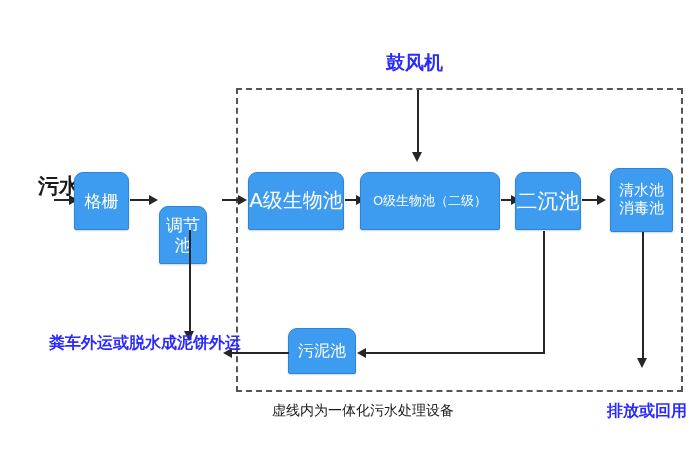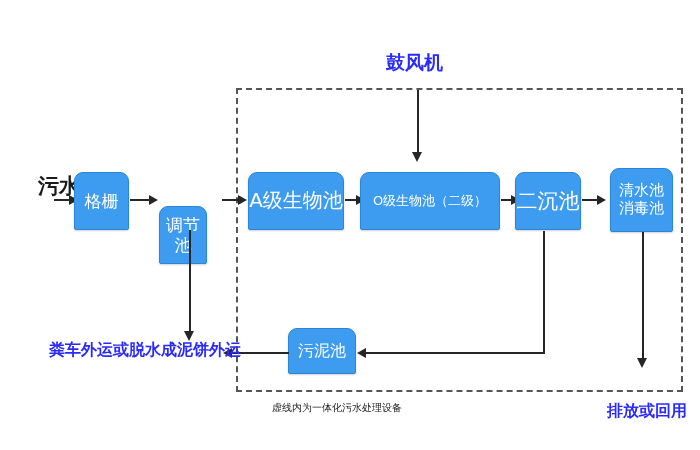--- a/index.html
+++ b/index.html
@@ -148,19 +148,19 @@
   <div class="hline" style="left:366px; top:352px; width:179px;"></div>
   <div class="arrow-l" style="left:357px; top:348px;"></div>
 
   <div class="pbox" style="left:288px; top:328px; width:68px; height:46px; font-size:16px;">
     <span>污泥池</span>
   </div>
 
   <div class="hline" style="left:232px; top:352px; width:57px;"></div>
   <div class="arrow-l" style="left:223px; top:348px;"></div>
 
-  <div class="tlabel blue" style="left:49px; top:341px; font-size:16px; font-weight:700;font-family:Liberation Serif, serif;">粪车外运或脱水成泥饼外运</div>
+  <div class="tlabel blue" style="left:49px; top:334px; font-size:16px; font-weight:700;font-family:Liberation Serif, serif;">粪车外运或脱水成泥饼外运</div>
 
-  <div class="tlabel black" style="left:240px; top:402px; font-size:10px;">虚线内为一体化污水处理设备</div>
+  <div class="tlabel black" style="left:240px; top:402px; font-size:14px;">虚线内为一体化污水处理设备</div>
 
   <div class="tlabel blue" style="left:607px; top:402px; font-size:16px; font-weight:700;">排放或回用</div>
 
 </div>
 
 </body></html>

